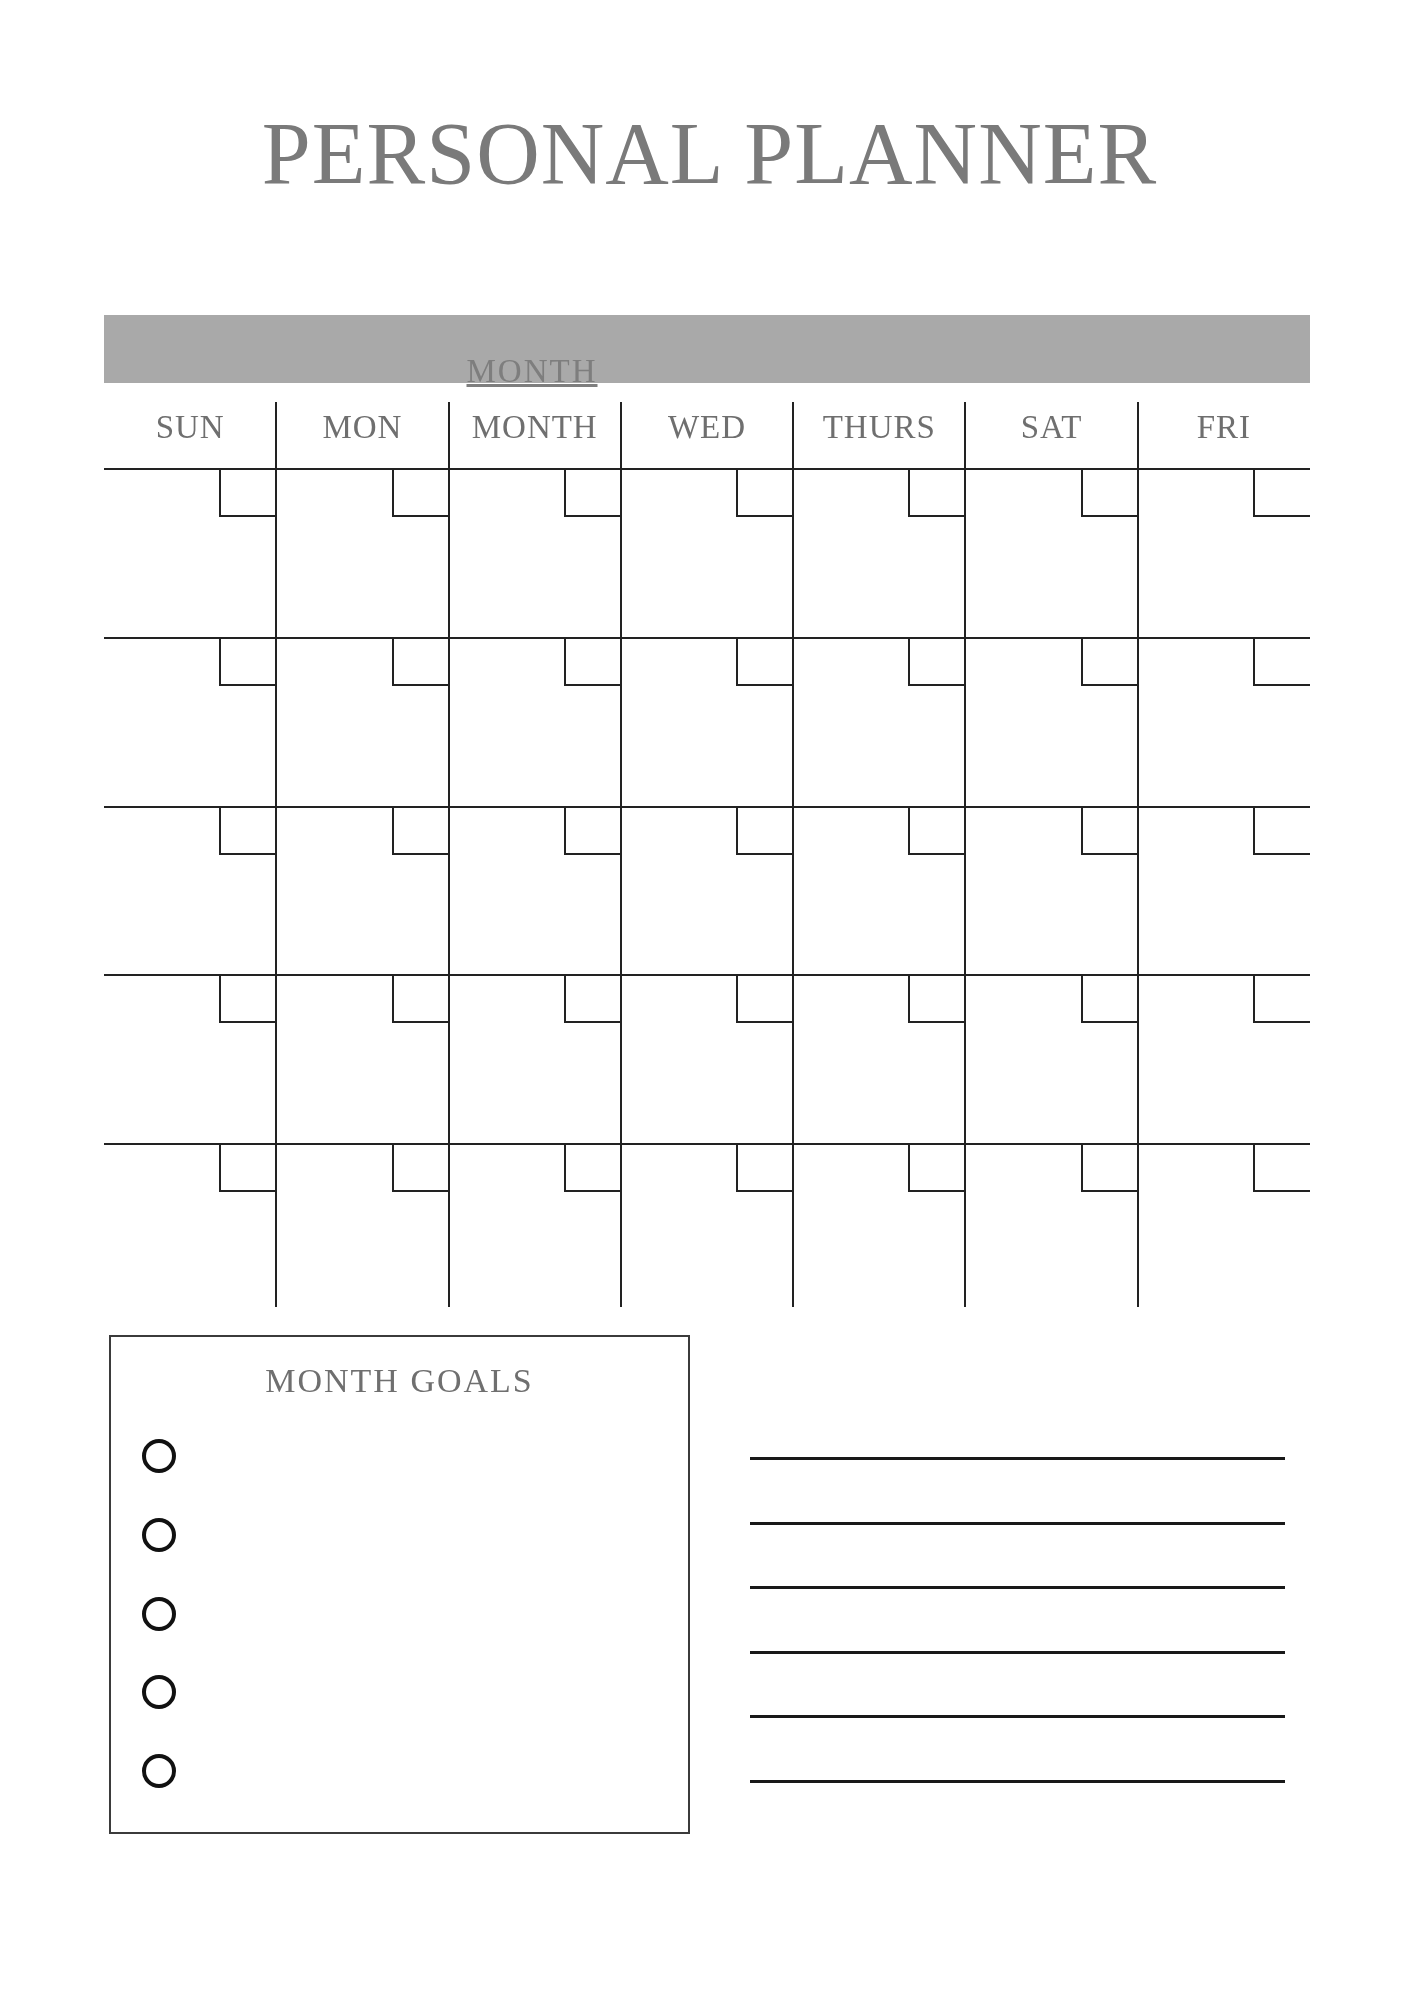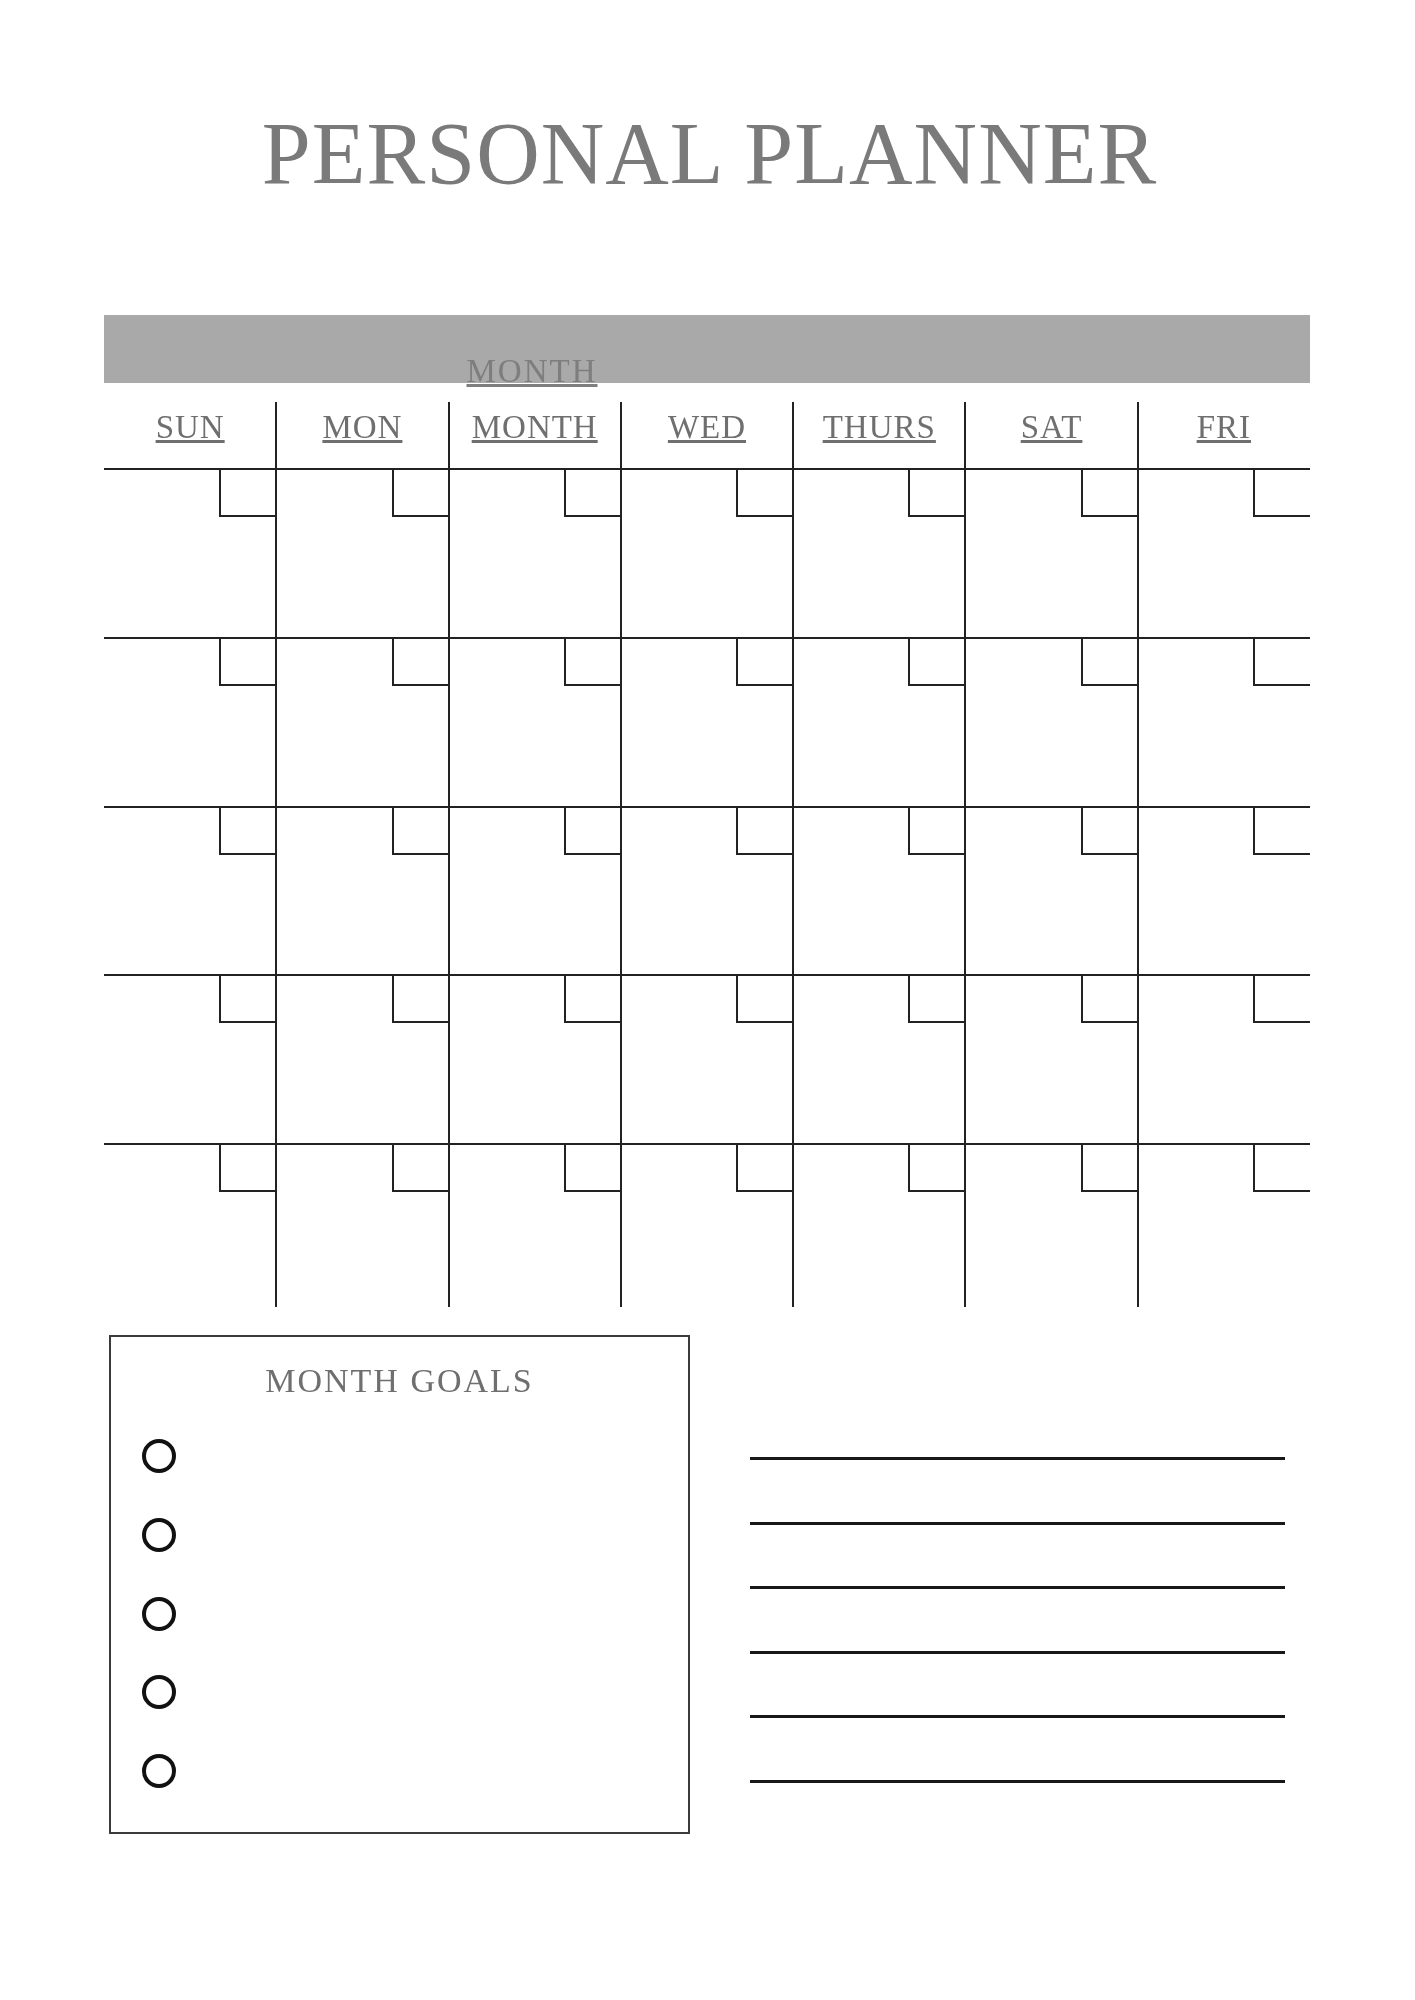--- a/index.html
+++ b/index.html
@@ -55,21 +55,20 @@
   }
   .day-cell {
     flex: 1 1 0;
     display: flex;
     align-items: center;
     justify-content: center;
     padding-top: 4px;
     font-size: 33px;
     letter-spacing: 1px;
     color: var(--day-text, #6f6f6f);
-    text-decoration: underline;
   }
   .h-line {
     position: absolute;
     left: 104px;
     width: 1206px;
     height: 2px;
     background: var(--grid, #222222);
   }
   .v-line {
     position: absolute;

